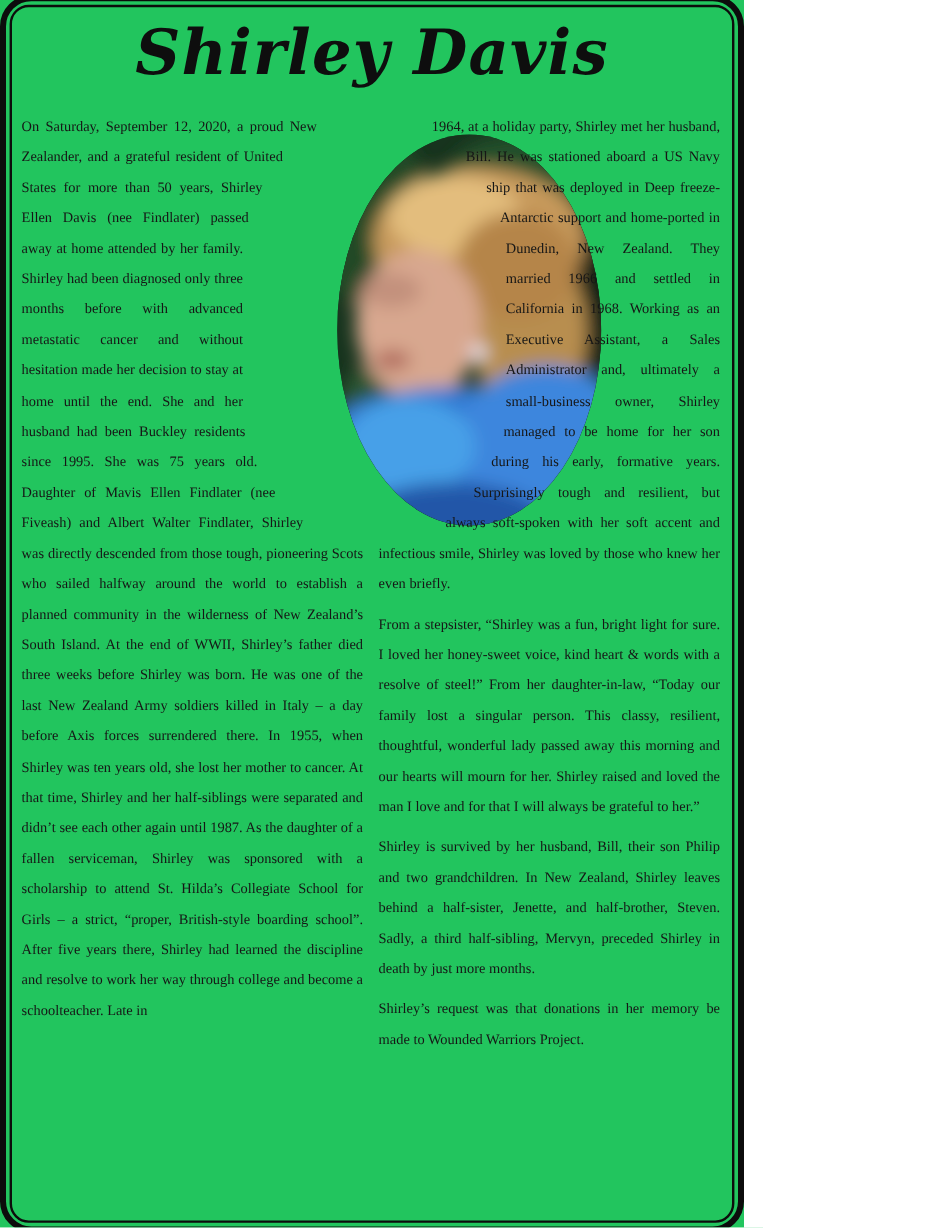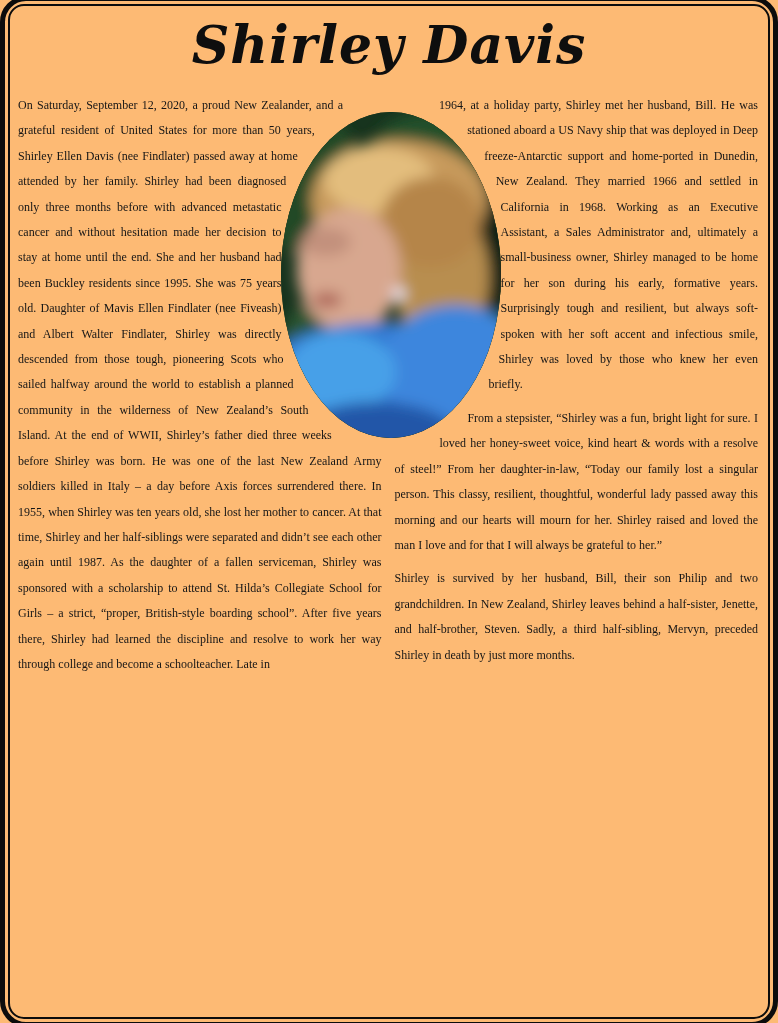--- a/index.html
+++ b/index.html
@@ -2,23 +2,23 @@
 <html lang="en"><head>
 <meta charset="utf-8">
 <style>
   html, body {
     margin: 0;
     padding: 0;
     background: #ffffff;
   }
   .page {
     position: relative;
-    width: 778px;
+    width: 620px;
     height: 1023px;
-    background: #fdba74;
+    background: #22c55e;
     overflow: hidden;
     font-family: "Liberation Serif", serif;
     color: #161616;
   }
   .frame-outer {
     position: absolute;
     left: 0px; right: 0px; top: -4px; bottom: -4px;
     border: 5px solid #0c0c0c;
     border-radius: 26px;
     pointer-events: none;
@@ -128,15 +128,16 @@
   <div class="content">
     <div class="col">
       <div class="spacer-left"></div>
       <p>On Saturday, September 12, 2020, a proud New Zealander, and a grateful resident of United States for more than 50 years, Shirley Ellen Davis (nee Findlater) passed away at home attended by her family. Shirley had been diagnosed only three months before with advanced metastatic cancer and without hesitation made her decision to stay at home until the end. She and her husband had been Buckley residents since 1995. She was 75 years old. Daughter of Mavis Ellen Findlater (nee Fiveash) and Albert Walter Findlater, Shirley was directly descended from those tough, pioneering Scots who sailed halfway around the world to establish a planned community in the wilderness of New Zealand’s South Island. At the end of WWII, Shirley’s father died three weeks before Shirley was born. He was one of the last New Zealand Army soldiers killed in Italy – a day before Axis forces surrendered there. In 1955, when Shirley was ten years old, she lost her mother to cancer.  At that time, Shirley and her half-siblings were separated and didn’t see each other again until 1987. As the daughter of a fallen serviceman, Shirley was sponsored with a scholarship to attend St. Hilda’s Collegiate School for Girls – a strict, “proper, British-style boarding school”.  After five years there, Shirley had learned the discipline and resolve to work her way through college and become a schoolteacher. Late in</p>
     </div>
     <div class="col">
       <div class="spacer-right"></div>
       <p>1964, at a holiday party, Shirley met her husband, Bill. He was stationed aboard a US Navy ship that was deployed in Deep freeze-Antarctic support and home-ported in Dunedin, New Zealand. They married 1966 and settled in California in 1968. Working as an Executive Assistant, a Sales Administrator and, ultimately a small-business owner, Shirley managed to be home for her son during his early, formative years. Surprisingly tough and resilient, but always soft-spoken with her soft accent and infectious smile, Shirley was loved by those who knew her even briefly.</p>
       <p>From a stepsister, “Shirley was a fun, bright light for sure.  I loved her honey-sweet voice, kind heart &amp; words with a resolve of steel!” From her daughter-in-law, “Today our family lost a singular person. This classy, resilient, thoughtful, wonderful lady passed away this morning and our hearts will mourn for her. Shirley raised and loved the man I love and for that I will always be grateful to her.”</p>
       <p>Shirley is survived by her husband, Bill, their son Philip and two grandchildren. In New Zealand, Shirley leaves behind a half-sister, Jenette, and half-brother, Steven. Sadly, a third half-sibling, Mervyn, preceded Shirley in death by just more months.</p>
+      <p>Shirley’s request was that donations in her memory be made to Wounded Warriors Project.</p>
     </div>
   </div>
 </div>
 
 </body></html>

